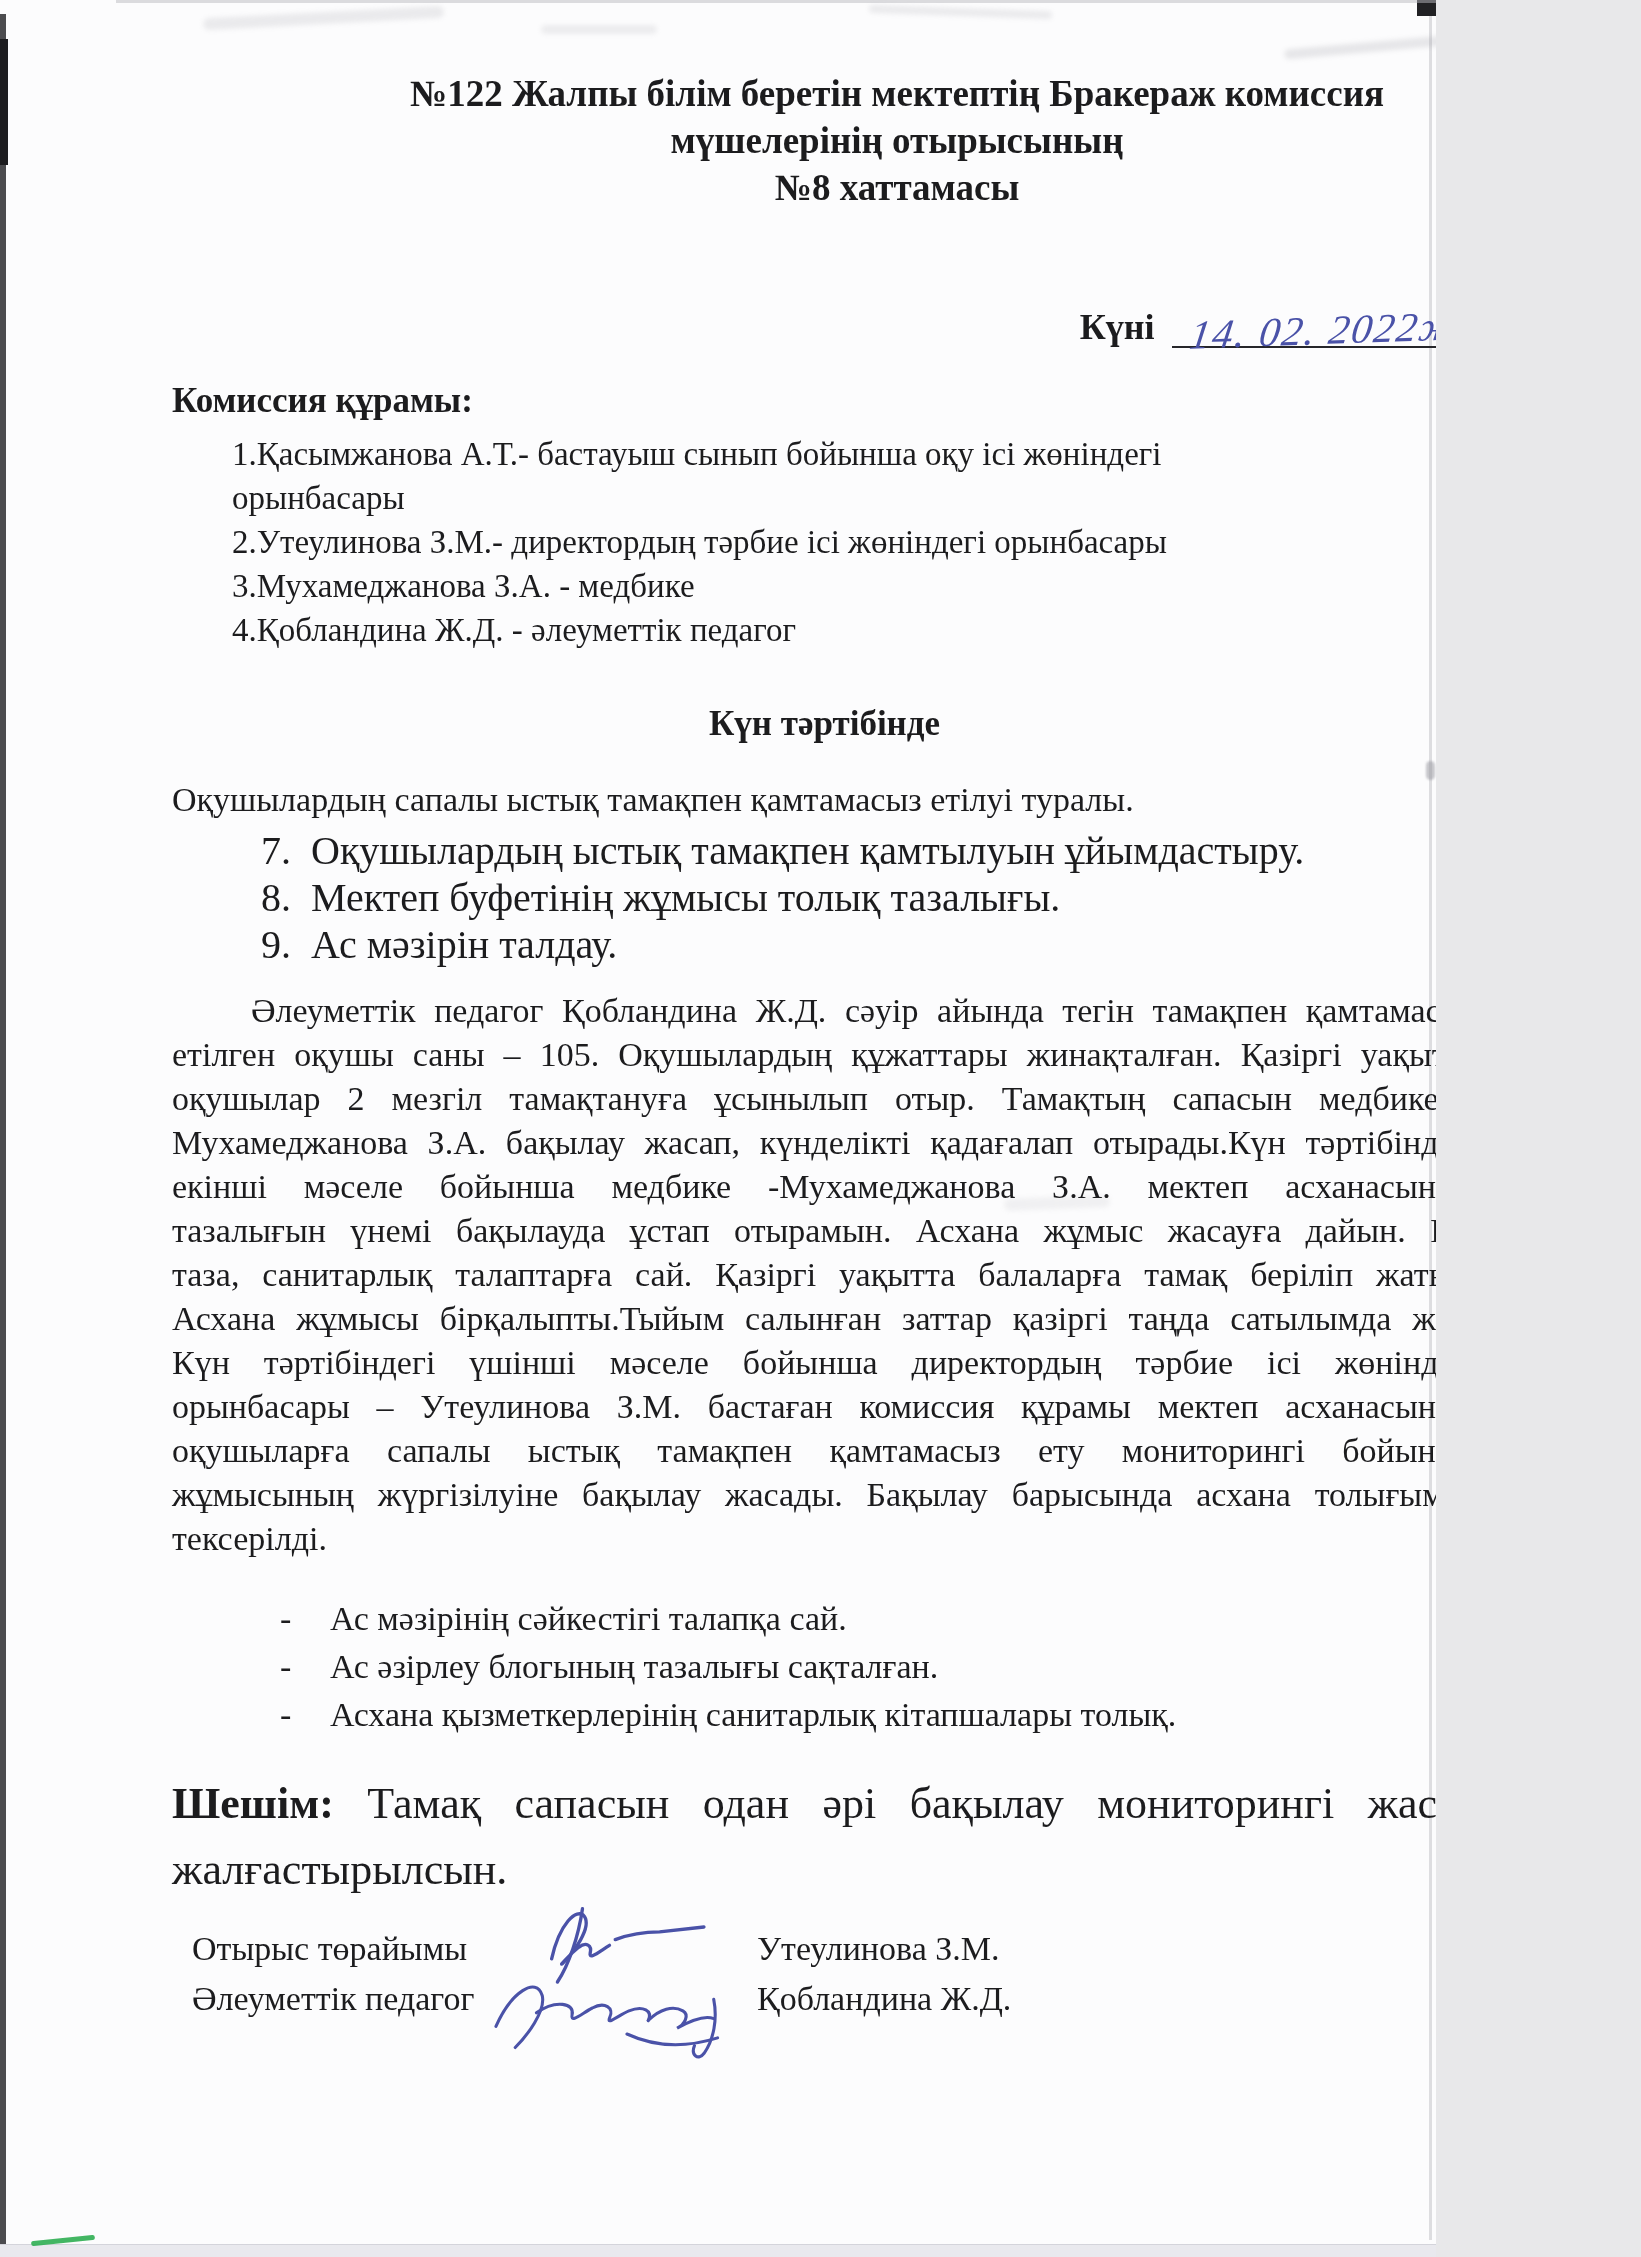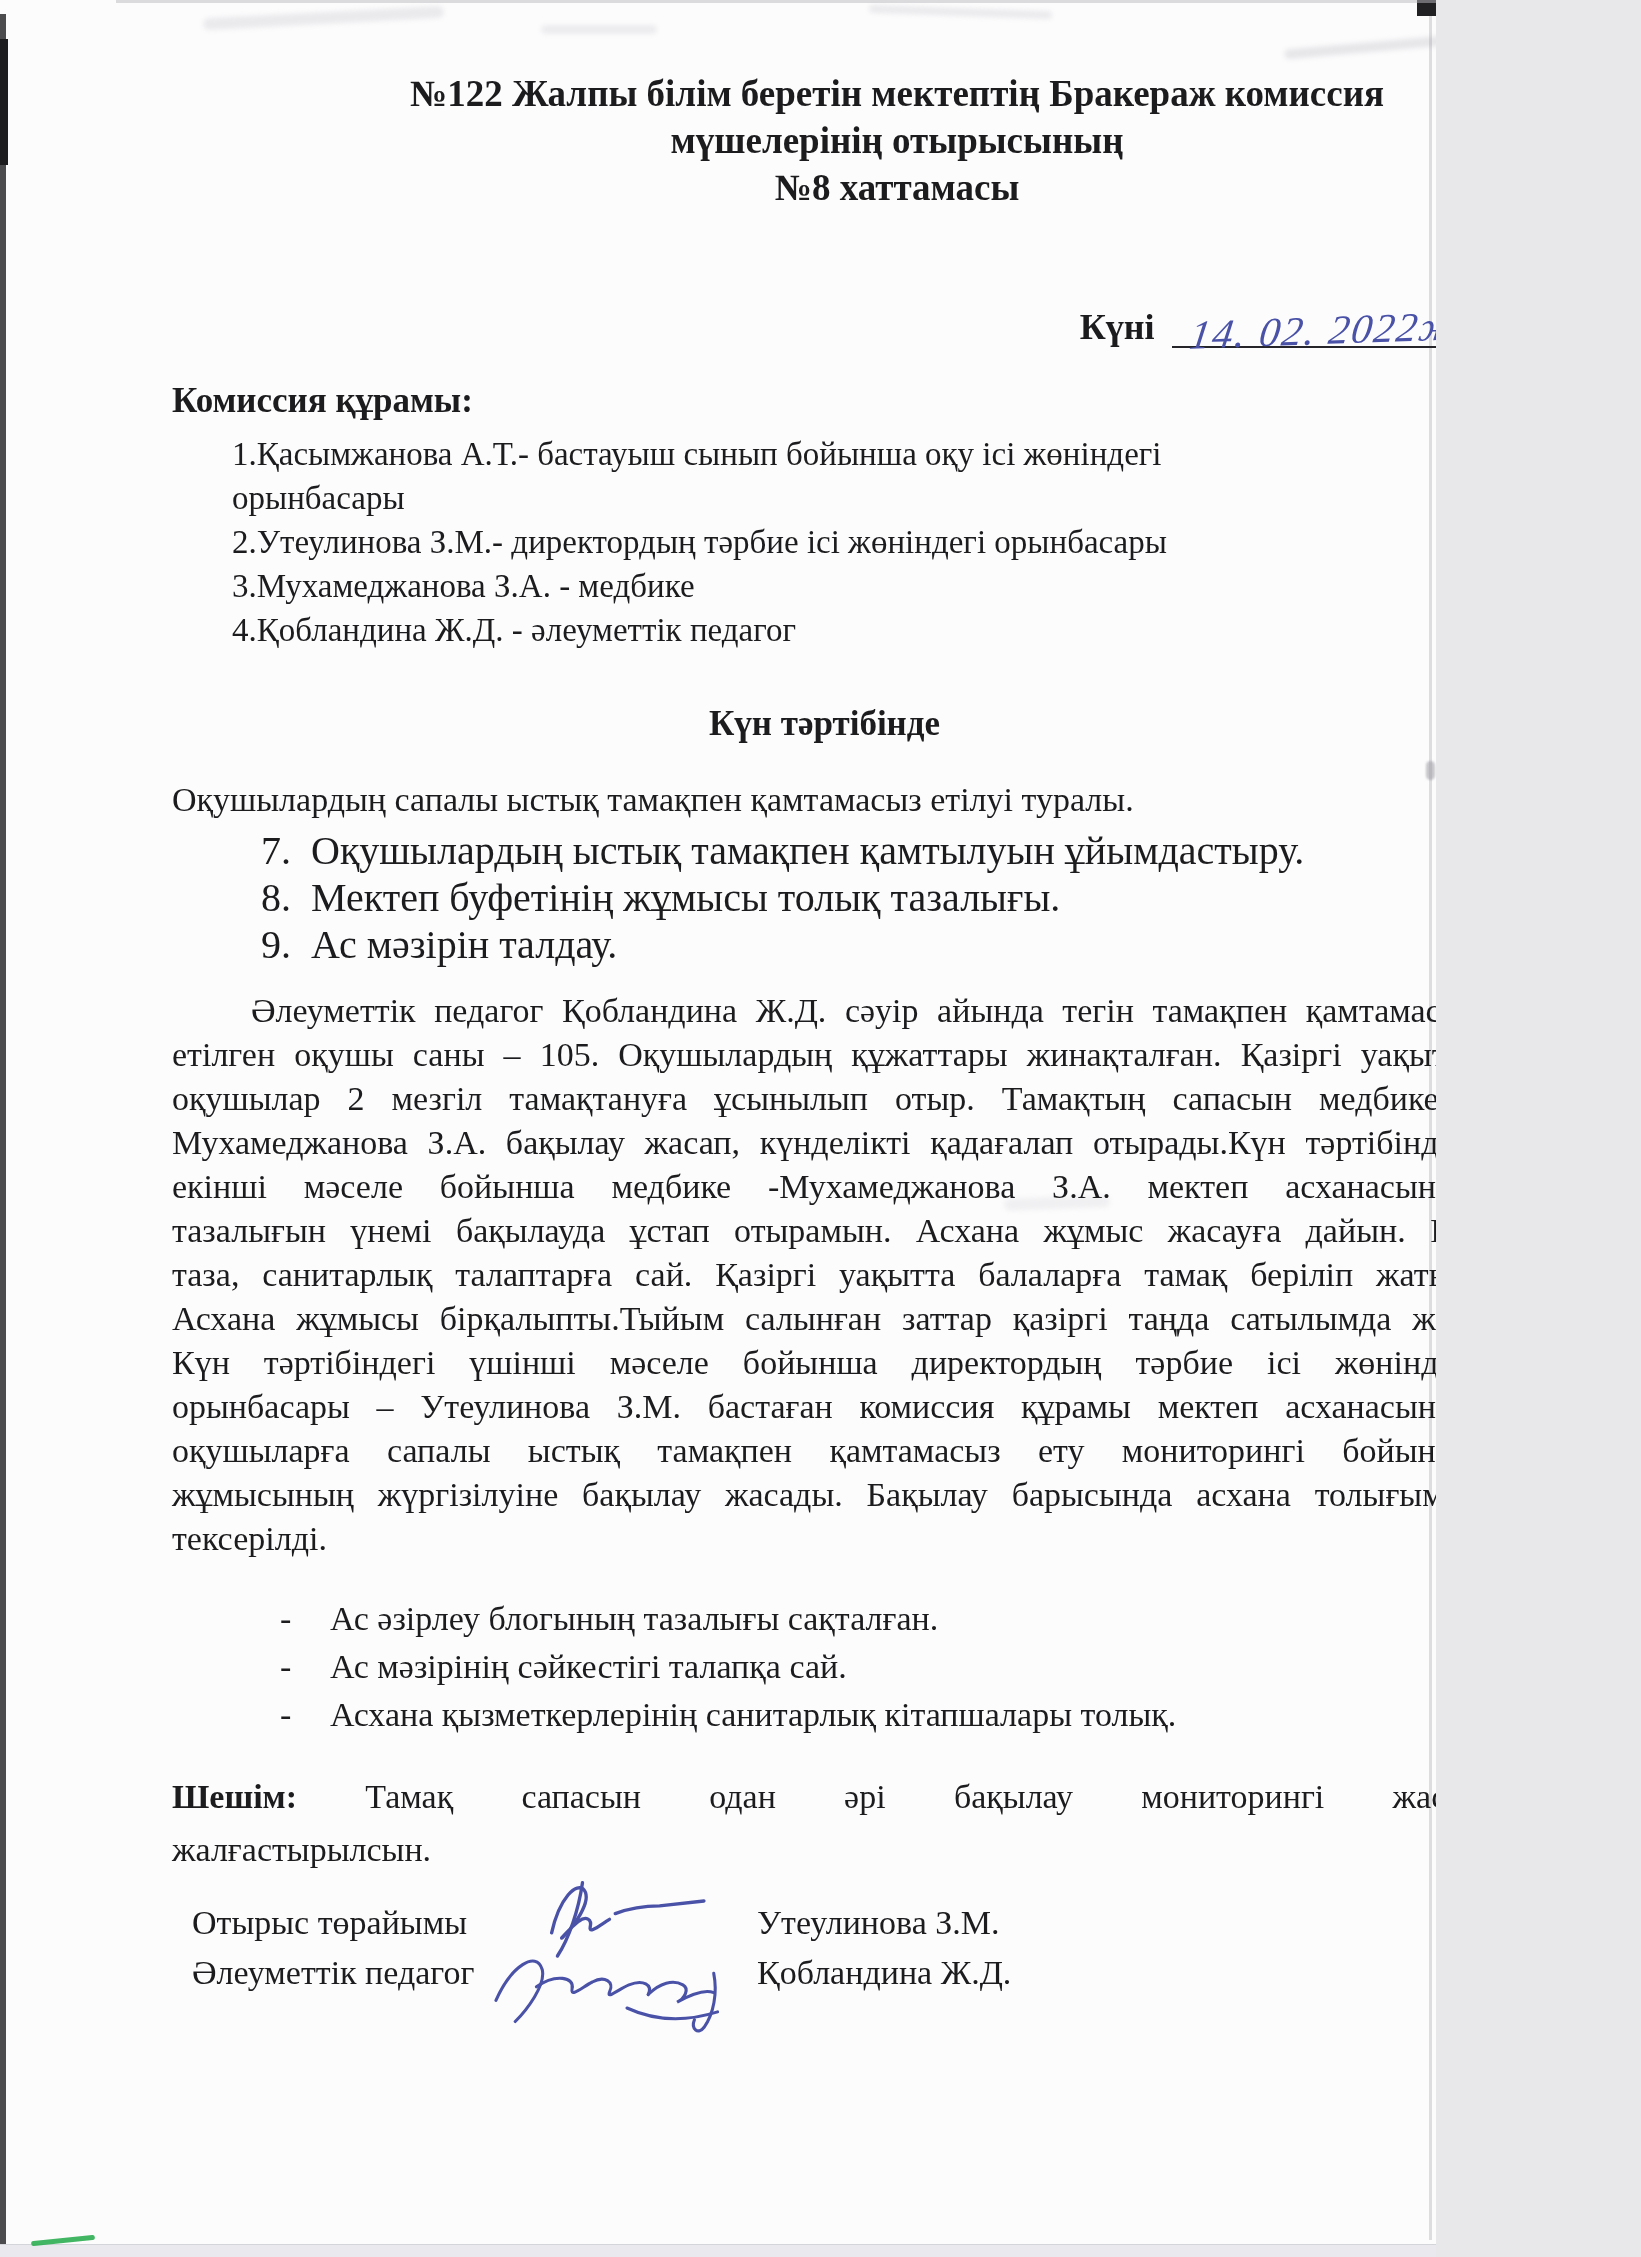--- a/index.html
+++ b/index.html
@@ -46,21 +46,21 @@
   .agenda-heading{margin-top:52px;text-align:center;}
   .agenda-text{margin-top:37px;font-size:34px;}
   .goals-heading{margin-top:50px;}
   .goal-list{margin-top:7.7px;padding-left:89px;font-size:40px;line-height:47px;}
   .goal-num{display:inline-block;width:50px;}
   .body-par{
     margin-top:21px;font-size:34px;line-height:44px;text-align:justify;text-indent:79px;word-spacing:6.8px;
   }
   .finding-list{margin-top:21px;padding-left:108px;font-size:34px;line-height:48px;}
   .finding .dash{display:inline-block;width:50px;}
-  .decision{margin-top:39px;font-size:34px;font-family:Liberation Serif, serif;}
+  .decision{margin-top:39px;font-size:44px;font-family:Liberation Serif, serif;}
   .decision-line1{display:flex;justify-content:space-between;}
   .decision-line1 .w0{font-weight:bold;}
   .decision-line2{margin-top:15.4px;}
 
   .signatures{margin-top:35px;position:relative;font-size:34px;height:154px;}
   .sig-row{position:absolute;left:0;width:100%;height:48px;margin-left:20px;}
   .sig-row1{top:0;}
   .sig-row2{top:50px;}
   .sig-role{position:absolute;left:0;top:0;}
   .sig-name{position:absolute;left:565px;top:0;}
@@ -121,24 +121,24 @@
       </div>
       <div class="goal">
         <span class="goal-num">9.</span><span>Ас мәзірін талдау.</span>
       </div>
     </div>
 
     <p class="body-par">Әлеуметтік педагог Қобландина Ж.Д. сәуір айында тегін тамақпен қамтамасыз етілген оқушы саны – 105. Оқушылардың құжаттары жинақталған. Қазіргі уақытта оқушылар 2 мезгіл тамақтануға ұсынылып отыр. Тамақтың сапасын медбике - Мухамеджанова З.А. бақылау жасап, күнделікті қадағалап отырады.Күн тәртібіндегі екінші мәселе бойынша медбике -Мухамеджанова З.А. мектеп асханасының тазалығын үнемі бақылауда ұстап отырамын. Асхана жұмыс жасауға дайын. Іші таза, санитарлық талаптарға сай. Қазіргі уақытта балаларға тамақ беріліп жатыр. Асхана жұмысы бірқалыпты.Тыйым салынған заттар қазіргі таңда сатылымда жоқ. Күн тәртібіндегі үшінші мәселе бойынша директордың тәрбие ісі жөніндегі орынбасары – Утеулинова З.М. бастаған комиссия құрамы мектеп асханасының оқушыларға сапалы ыстық тамақпен қамтамасыз ету мониторингі бойынша жұмысының жүргізілуіне бақылау жасады. Бақылау барысында асхана толығымен тексерілді.</p>
 
     <div class="finding-list">
       <div class="finding">
-        <span class="dash">-</span><span>Ас әзірлеу блогының тазалығы сақталған.</span>
+        <span class="dash">-</span><span>Ас мәзірінің сәйкестігі талапқа сай.</span>
       </div>
       <div class="finding">
-        <span class="dash">-</span><span>Ас мәзірінің сәйкестігі талапқа сай.</span>
+        <span class="dash">-</span><span>Ас әзірлеу блогының тазалығы сақталған.</span>
       </div>
       <div class="finding">
         <span class="dash">-</span><span>Асхана қызметкерлерінің санитарлық кітапшалары толық.</span>
       </div>
     </div>
 
     <div class="decision">
       <div class="decision-line1">
         <span class="w0">Шешім:</span>
         <span>Тамақ</span>

